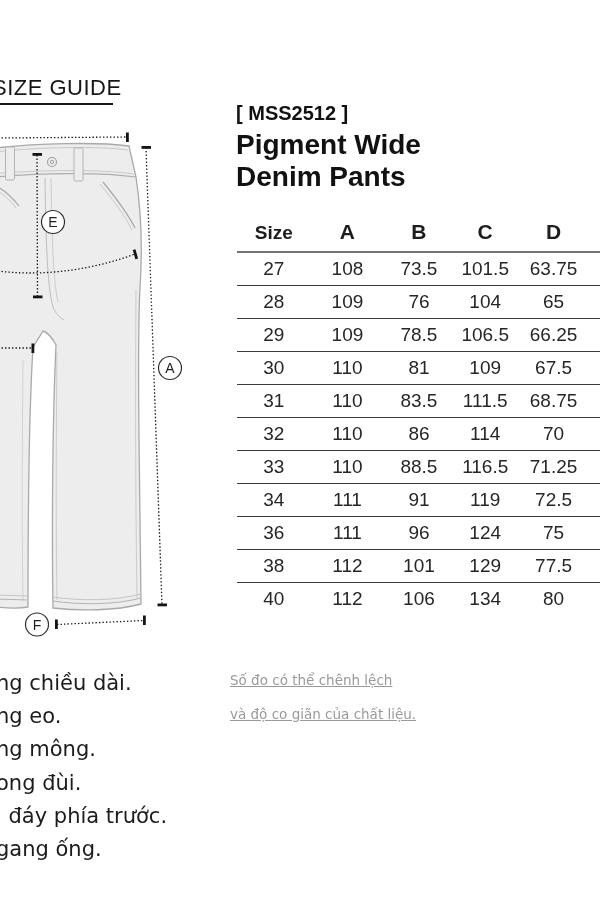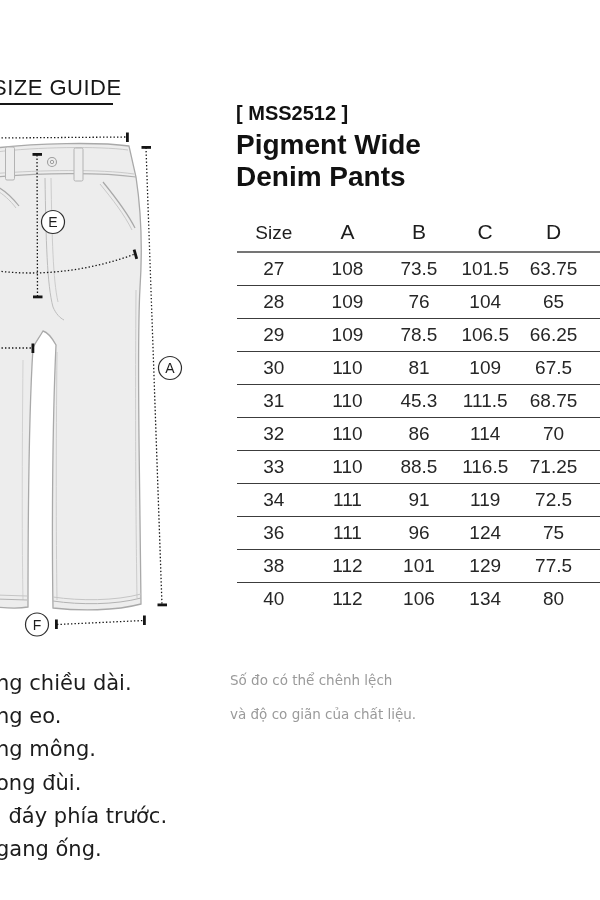--- a/index.html
+++ b/index.html
@@ -27,21 +27,21 @@
     line-height: 32px; white-space: nowrap;
   }
   .product-code { font-size: 20px; font-weight: bold; color: #111; }
   .product-name { font-size: 28px; font-weight: bold; color: #111; }
   
   .size-table-wrap { position: absolute; left: 237px; top: 213px; }
   table.size-table {
     border-collapse: collapse; table-layout: fixed; width: 406px;
   }
   table.size-table thead th {
-    font-weight: normal; color: #1d1d1d;
+    font-weight: bold; color: #1d1d1d;
     vertical-align: bottom; padding: 0 0 7px 0;
     height: 39px; box-sizing: border-box;
     border-bottom: 2.5px solid #757575;
     text-align: center;
   }
   table.size-table thead th.col-size { font-size: 19px; }
   table.size-table thead th.col-letter { font-size: 21px; }
   table.size-table tbody td {
     height: 33px; box-sizing: border-box; padding: 0;
     text-align: center; font-size: 19px; color: #262626;
@@ -55,20 +55,21 @@
     font-family: "DejaVu Sans", "Liberation Sans", sans-serif;
     font-size: 21px; line-height: 33.2px; color: #1c1c1c;
     white-space: nowrap;
   }
   
   .note-block {
     position: absolute; left: 230px; top: 664px;
     font-family: "DejaVu Sans", "Liberation Sans", sans-serif;
     font-size: 13.5px; line-height: 33.5px; color: #9a9a9a;
     white-space: nowrap;
+    text-decoration: underline;
   }
   
   .diagram { position: absolute; left: 0; top: 130px; width: 190px; height: 515px; }
   .diagram svg { display: block; }
 </style>
 </head>
 <body>
 
 <div class="page-title">SIZE GUIDE</div>
 <div class="title-underline"></div>
@@ -197,21 +198,21 @@
           <td>30</td>
           <td>110</td>
           <td>81</td>
           <td>109</td>
           <td>67.5</td>
           <td></td>
         </tr>
         <tr>
           <td>31</td>
           <td>110</td>
-          <td>45.3</td>
+          <td>83.5</td>
           <td>111.5</td>
           <td>68.75</td>
           <td></td>
         </tr>
         <tr>
           <td>32</td>
           <td>110</td>
           <td>86</td>
           <td>114</td>
           <td>70</td>

